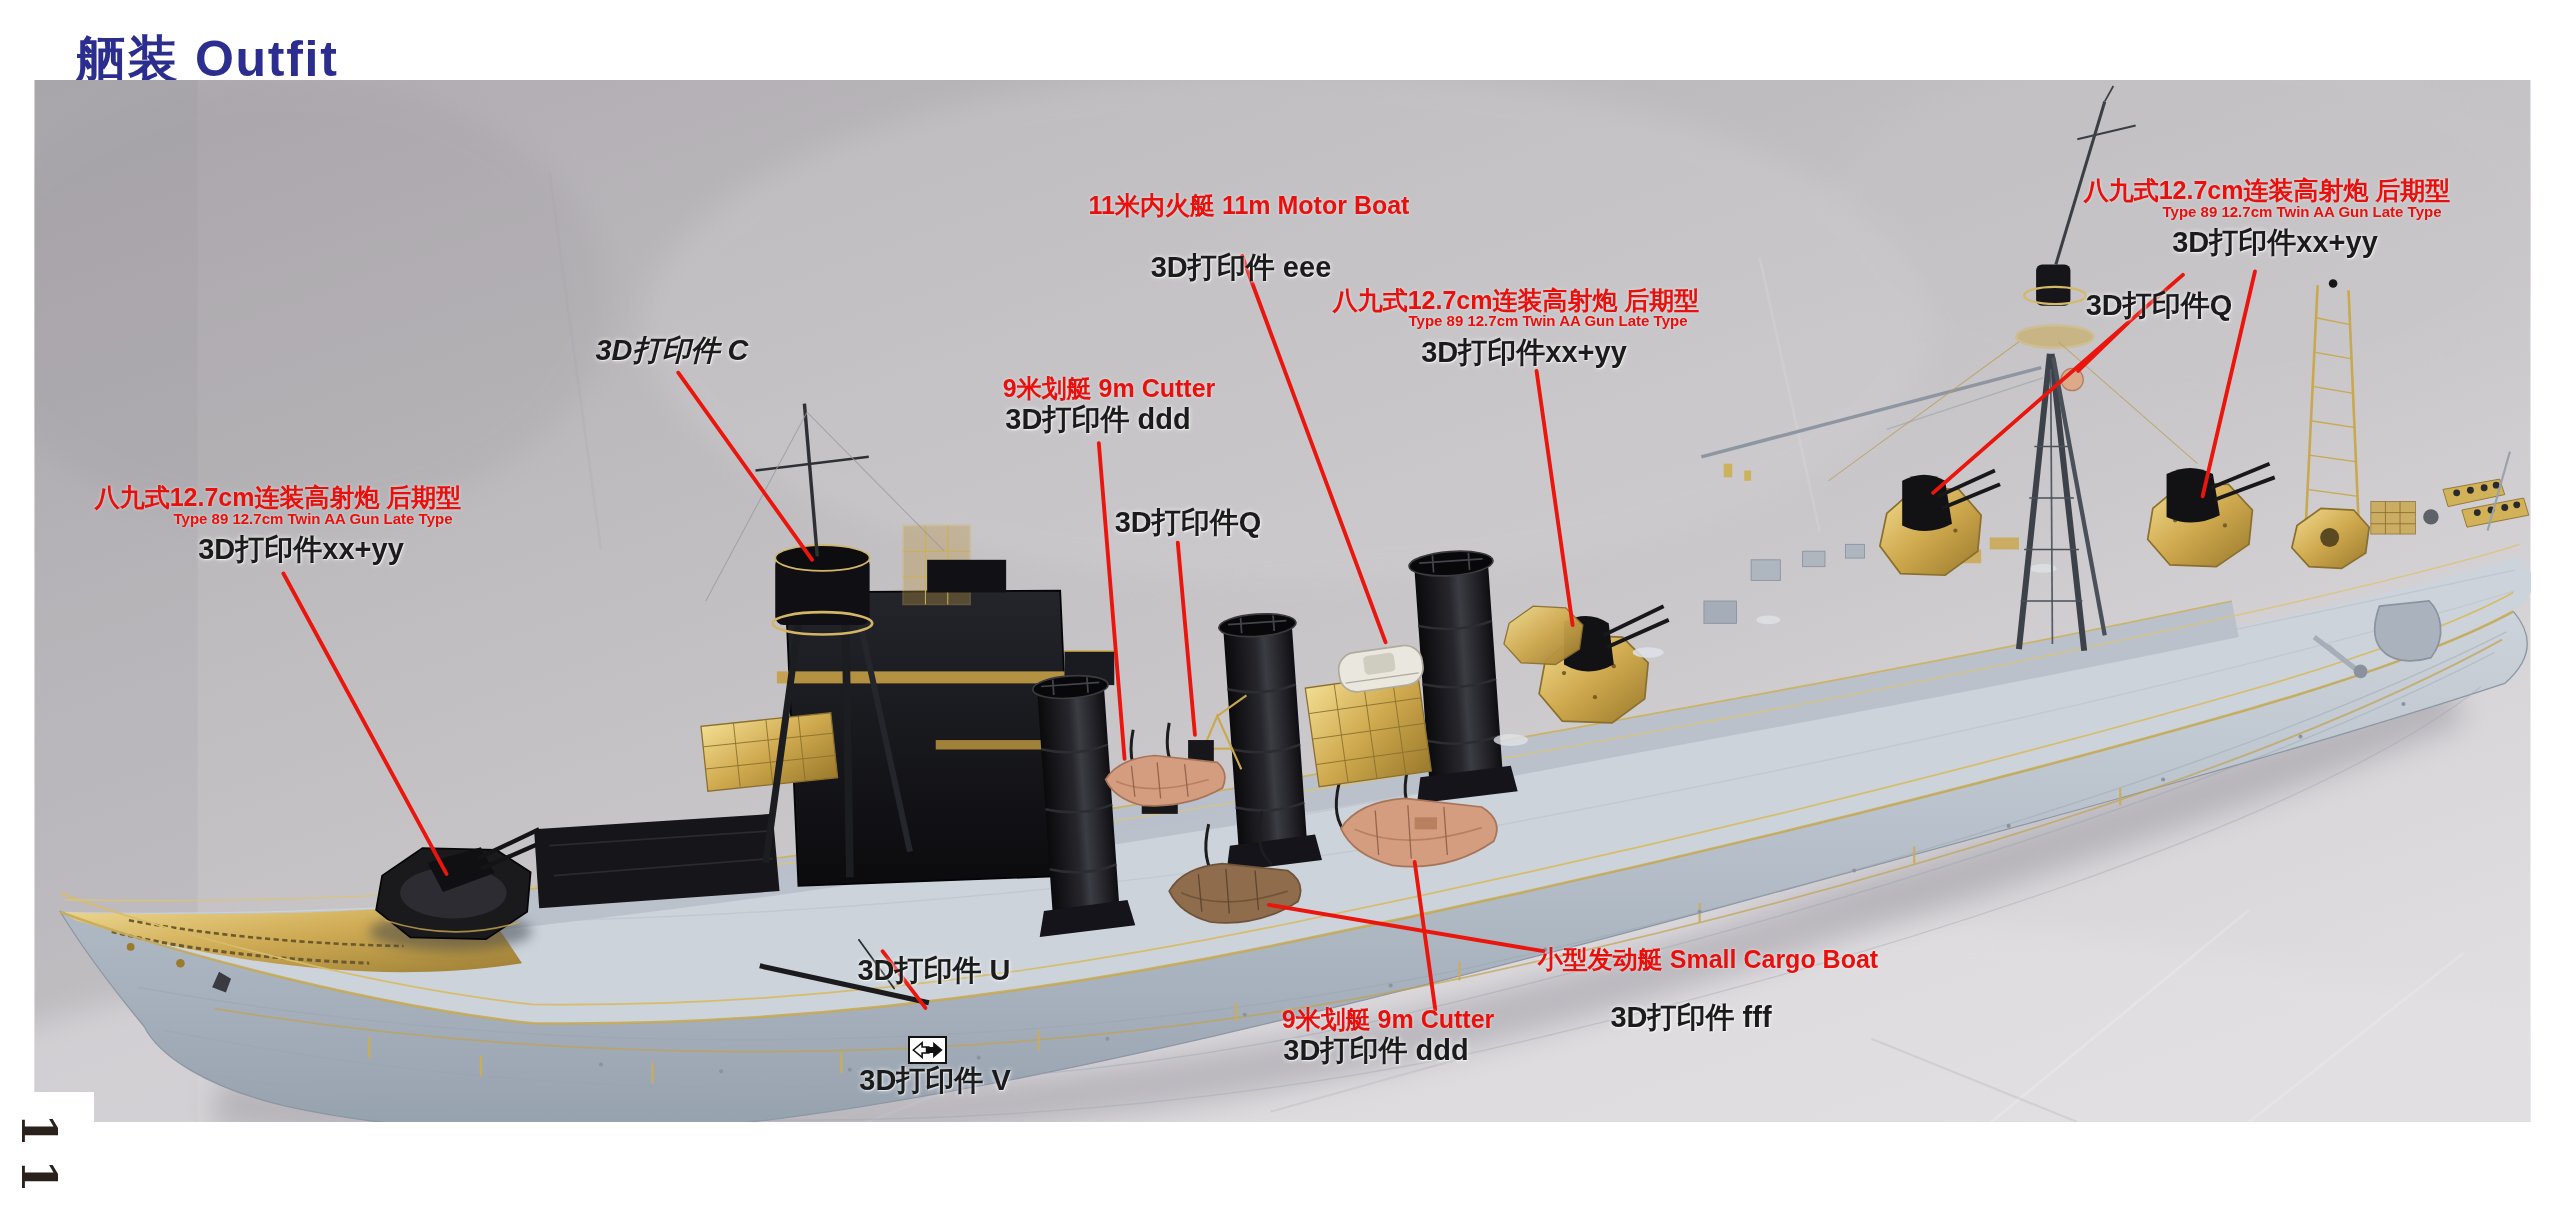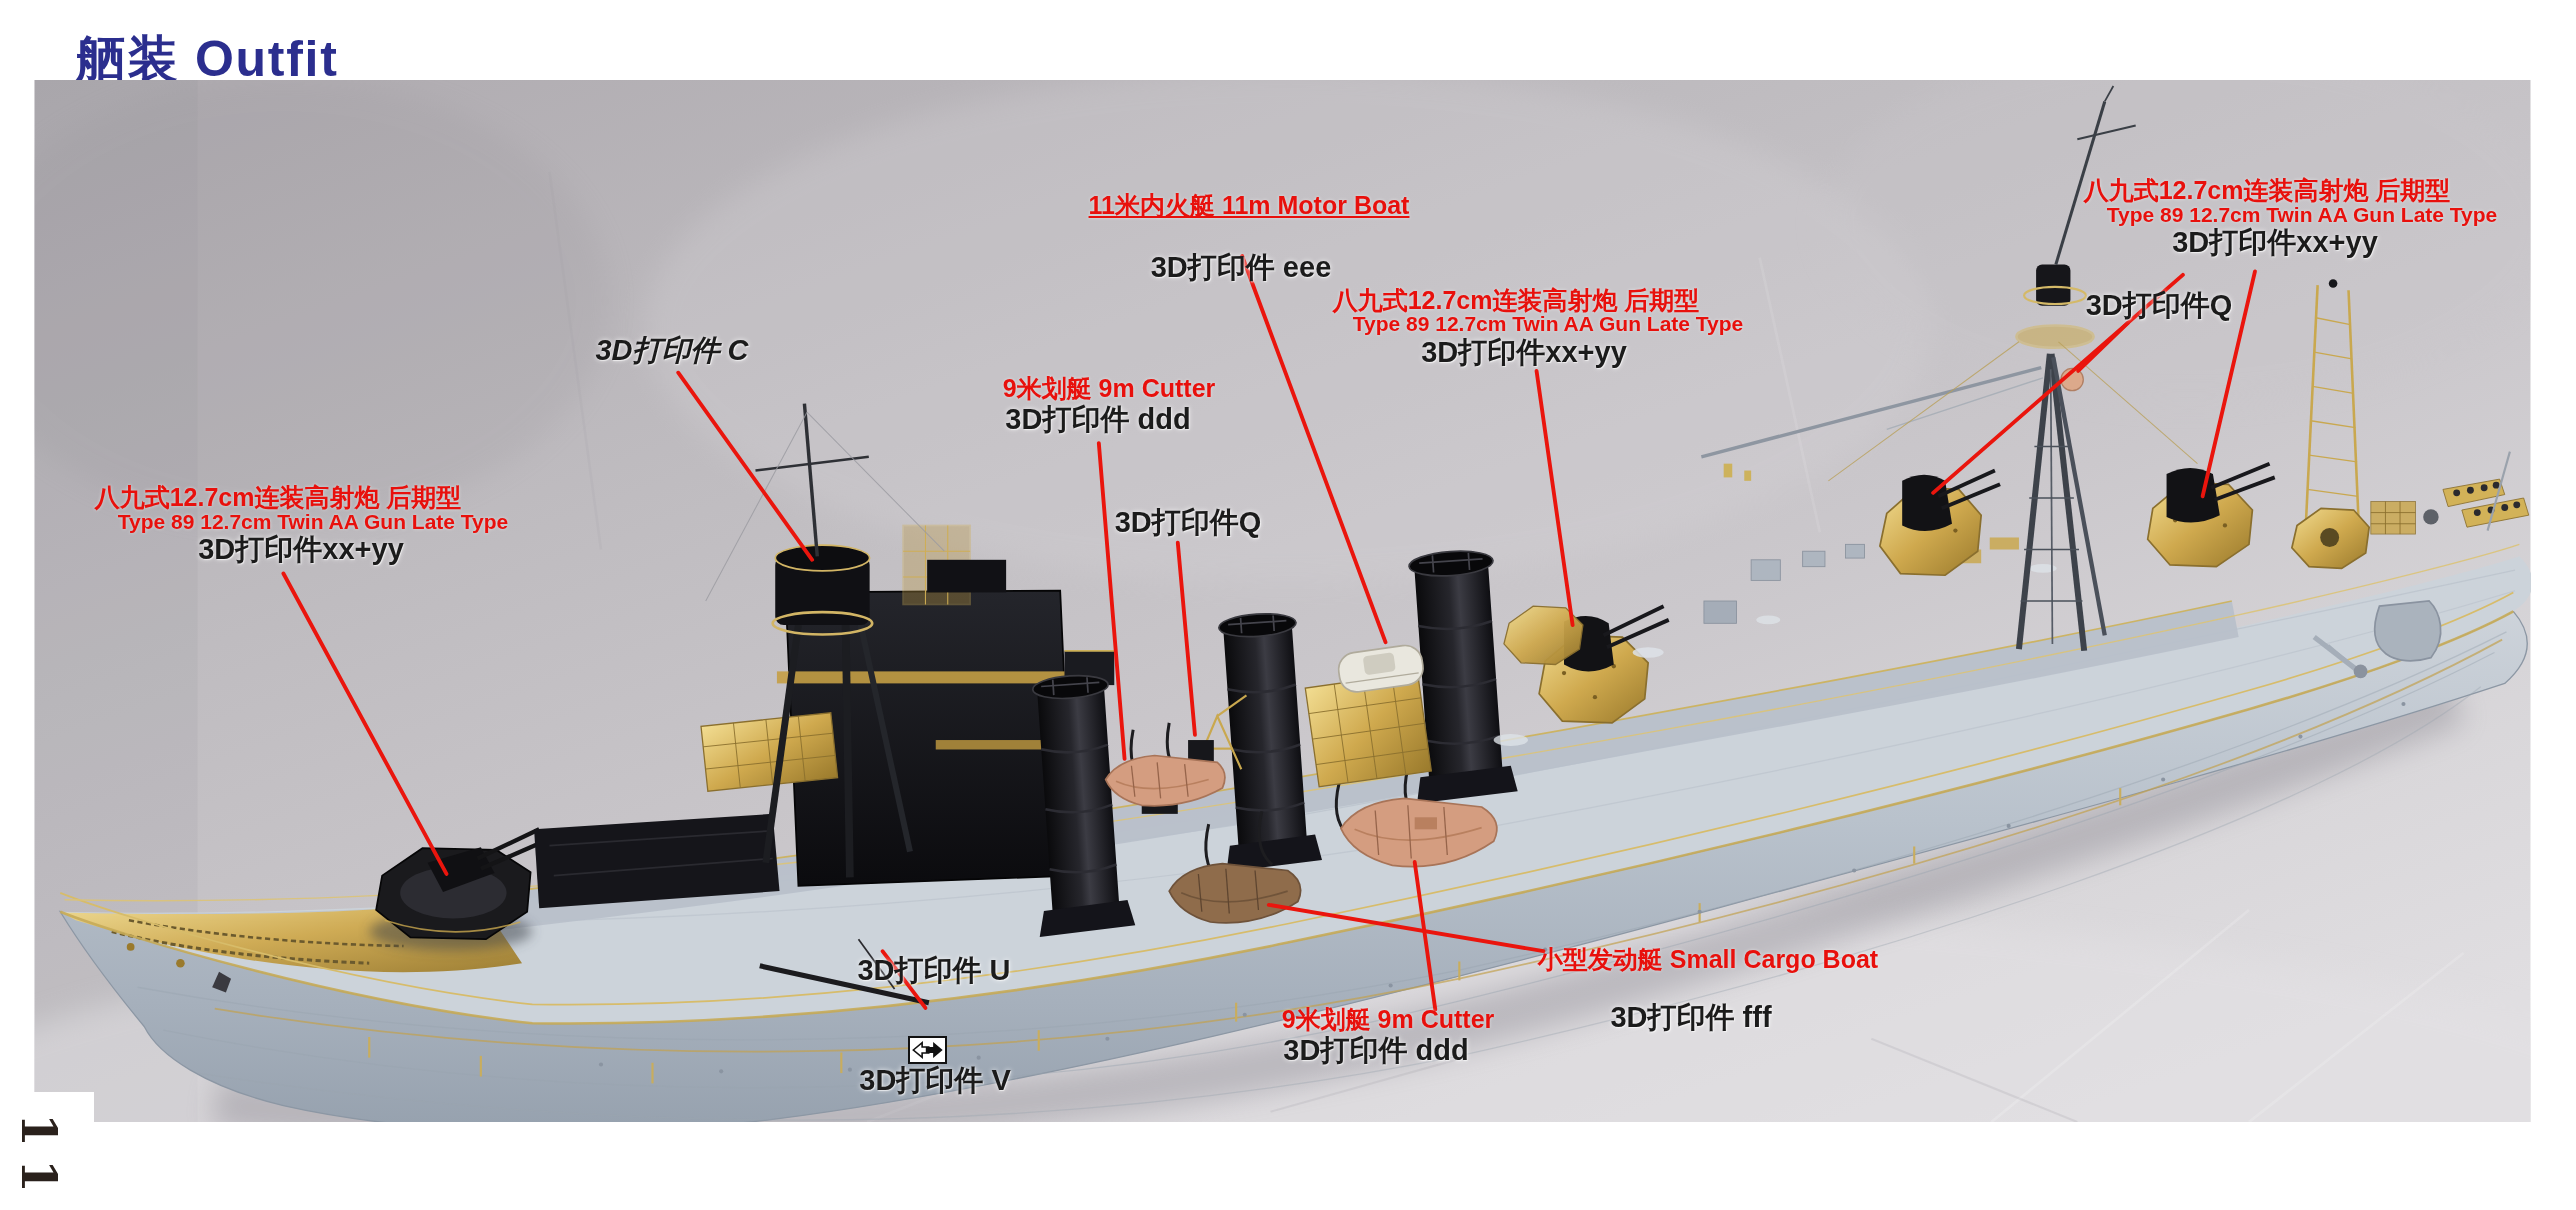--- a/index.html
+++ b/index.html
@@ -3,21 +3,21 @@
 <meta charset="utf-8">
 <style>
   html,body{margin:0;padding:0;background:#ffffff;}
   #canvas{position:relative;width:2576px;height:1197px;background:#ffffff;overflow:hidden;
           font-family:"Liberation Sans","DejaVu Sans",sans-serif;}
   #page-title{position:absolute;left:76px;top:26px;font-size:50px;font-weight:bold;
               color:#2b2e8e;letter-spacing:1.7px;}
   #photo-wrap{position:absolute;left:34px;top:80px;width:2497px;height:1042px;}
   .lbl{position:absolute;transform:translateX(-50%);white-space:nowrap;text-align:center;line-height:1.05;}
   .red-zh{color:#e8100c;font-weight:bold;font-size:25px;text-shadow:0 0 3.4px rgba(255,255,255,.55);}
-  .red-en{color:#e8100c;font-weight:bold;font-size:21px;text-shadow:0 0 3.4px rgba(255,255,255,.55);}
+  .red-en{color:#e8100c;font-weight:bold;font-size:15px;text-shadow:0 0 3.4px rgba(255,255,255,.55);}
   .blk{color:#1b1b1b;font-weight:bold;font-size:29px;
        text-shadow:0 0 5.2px rgba(255,255,255,.85),0.9px 0.9px 0.9px rgba(255,255,255,.6);}
   #swap-icon{position:absolute;left:908px;top:1036px;width:39px;height:28px;background:#ffffff;
              border:2.6px solid #111;box-sizing:border-box;display:flex;align-items:center;justify-content:center;}
   .pagenum{position:absolute;font-family:"DejaVu Serif","Liberation Serif",serif;font-weight:bold;
            font-size:48px;color:#2a211c;transform:rotate(90deg);line-height:1;}
   #notch{position:absolute;left:34px;top:1092px;width:60px;height:31px;background:#ffffff;}
 </style>
 </head>
 <body>
@@ -427,21 +427,21 @@
   <div class="lbl red-en" style="left:313px;top:511px;">Type 89 12.7cm Twin AA Gun Late Type</div>
   <div class="lbl blk" style="left:301px;top:534px;">3D打印件xx+yy</div>
 
   <div class="lbl blk" style="left:672px;top:335px;font-style:italic;">3D打印件 C</div>
 
   <div class="lbl red-zh" style="left:1109px;top:375px;">9米划艇 9m Cutter</div>
   <div class="lbl blk" style="left:1098px;top:404px;">3D打印件 ddd</div>
 
   <div class="lbl blk" style="left:1188px;top:507px;">3D打印件Q</div>
 
-  <div class="lbl red-zh" style="left:1249px;top:192px;text-decoration:underline;">11米内火艇 11m Motor Boat</div>
+  <div class="lbl red-zh" style="left:1249px;top:192px;">11米内火艇 11m Motor Boat</div>
   <div class="lbl blk" style="left:1241px;top:220px;margin-top:32px;">3D打印件 eee</div>
 
   <div class="lbl red-zh" style="left:1516px;top:287px;">八九式12.7cm连装高射炮 后期型</div>
   <div class="lbl red-en" style="left:1548px;top:313px;">Type 89 12.7cm Twin AA Gun Late Type</div>
   <div class="lbl blk" style="left:1524px;top:337px;">3D打印件xx+yy</div>
 
   <div class="lbl blk" style="left:2159px;top:290px;">3D打印件Q</div>
 
   <div class="lbl red-zh" style="left:2267px;top:177px;">八九式12.7cm连装高射炮 后期型</div>
   <div class="lbl red-en" style="left:2302px;top:204px;">Type 89 12.7cm Twin AA Gun Late Type</div>

